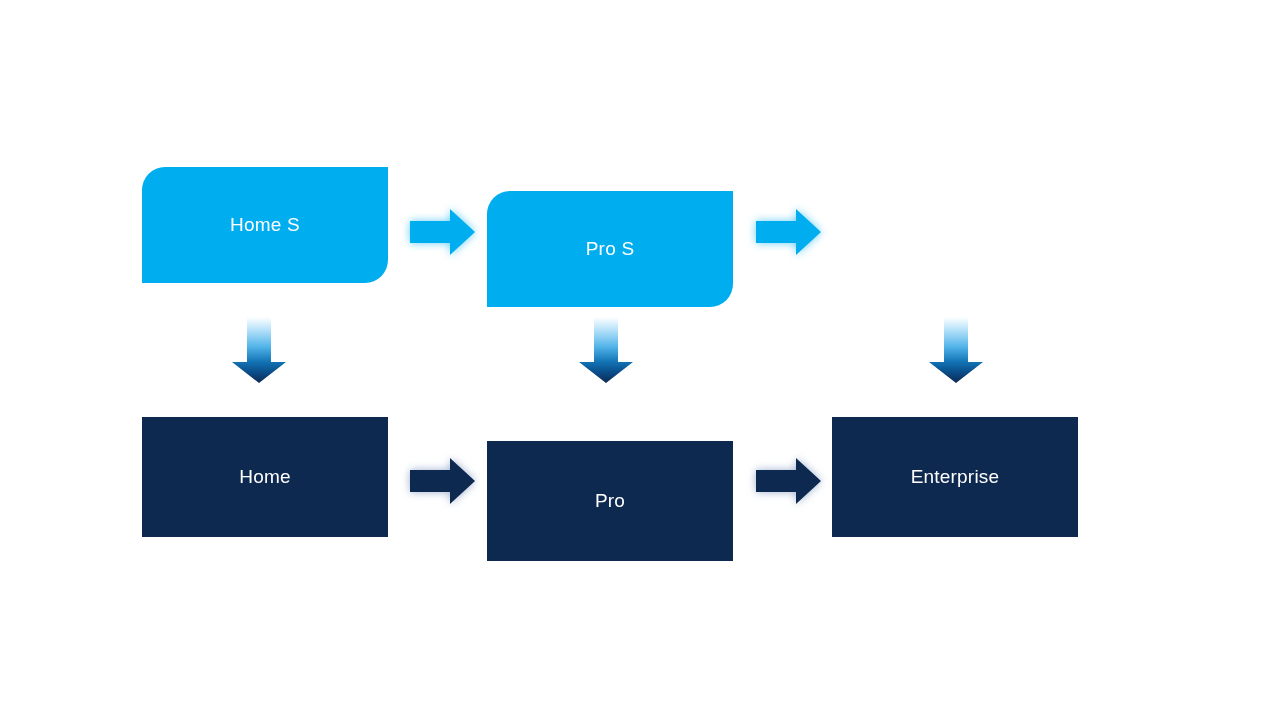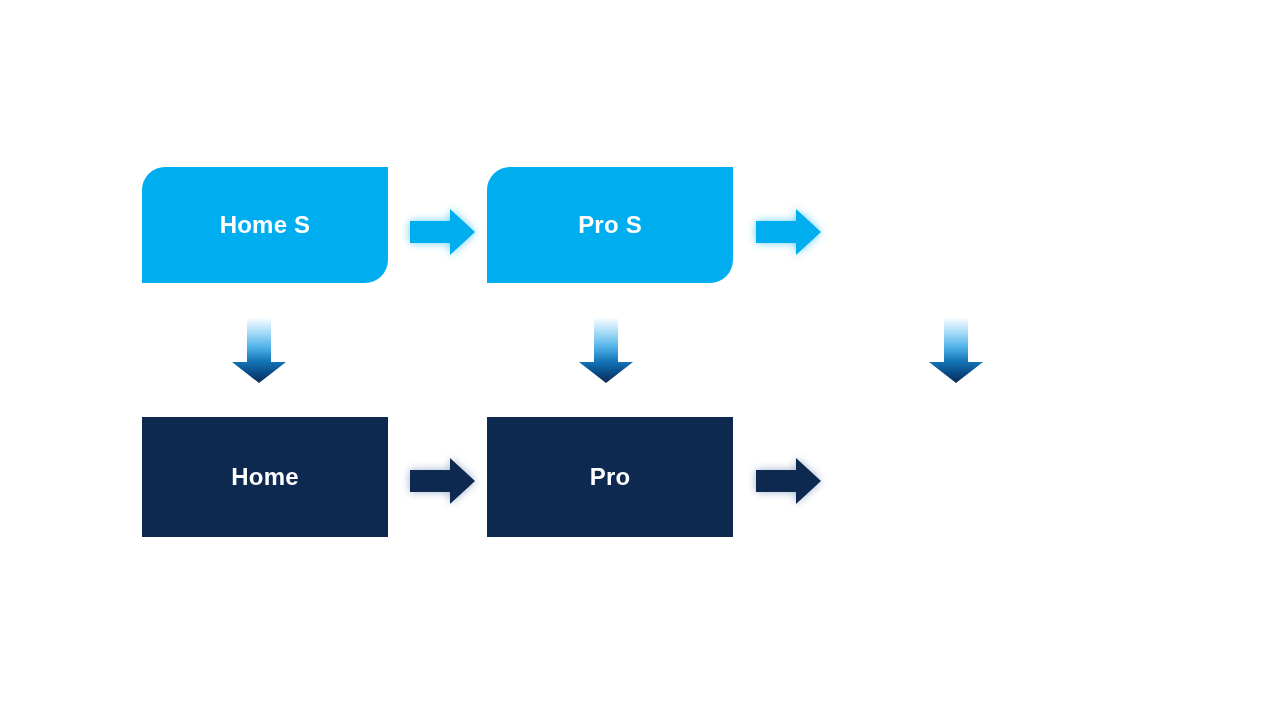--- a/index.html
+++ b/index.html
@@ -28,26 +28,26 @@
     height: 116px;
     background: var(--top_box_fill);
     border-radius: 23px 0 23px 0; 
   }
   .bottom-box {
     top: 417px;
     height: 120px;
     background: var(--bottom_box_fill);
   }
   .col-0 { left: 142px; }
-  .col-1 { left: 487px; }
+  .col-1 { left: 487px; margin-top: 24px; }
   .col-2 { left: 832px; }
   .box-label {
     color: var(--label_text);
-    font-size: 24px;
-    font-weight: 700;
+    font-size: 19px;
+    font-weight: 400;
     letter-spacing: 0.2px;
     text-align: center;
     line-height: 1.2;
   }
   
   .harrow-wrap {
     position: absolute;
     width: 65px;
     height: 46px;
   }
@@ -107,20 +107,23 @@
   <div class="varrow vcol-0"></div>
   <div class="varrow vcol-1"></div>
   <div class="varrow vcol-2"></div>
 
   <div class="box bottom-box col-0">
     <span class="box-label">Home</span>
   </div>
   <div class="box bottom-box col-1">
     <span class="box-label">Pro</span>
   </div>
+  <div class="box bottom-box col-2">
+    <span class="box-label">Enterprise</span>
+  </div>
 
   <div class="harrow-wrap glow-navy harrow-bottom hgap-0">
     <div class="harrow fill-navy"></div>
   </div>
   <div class="harrow-wrap glow-navy harrow-bottom hgap-1">
     <div class="harrow fill-navy"></div>
   </div>
 
 </div>
 

